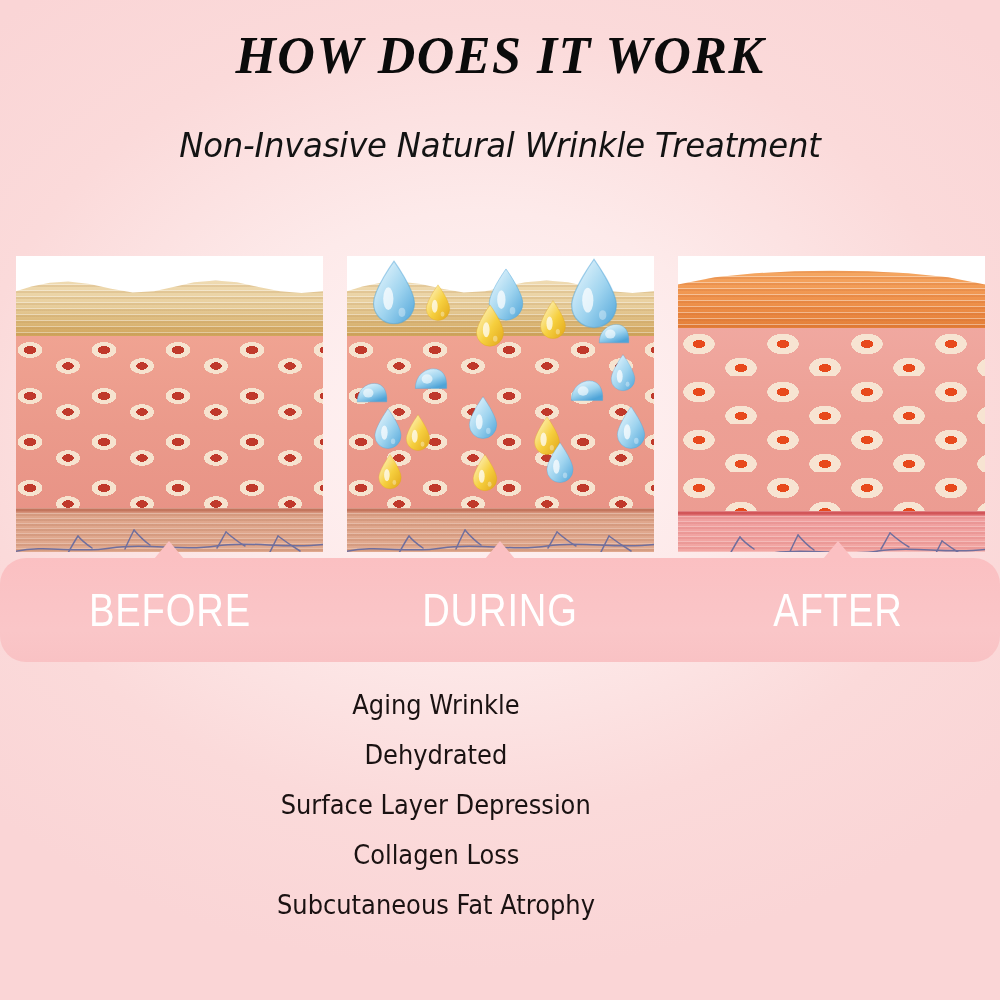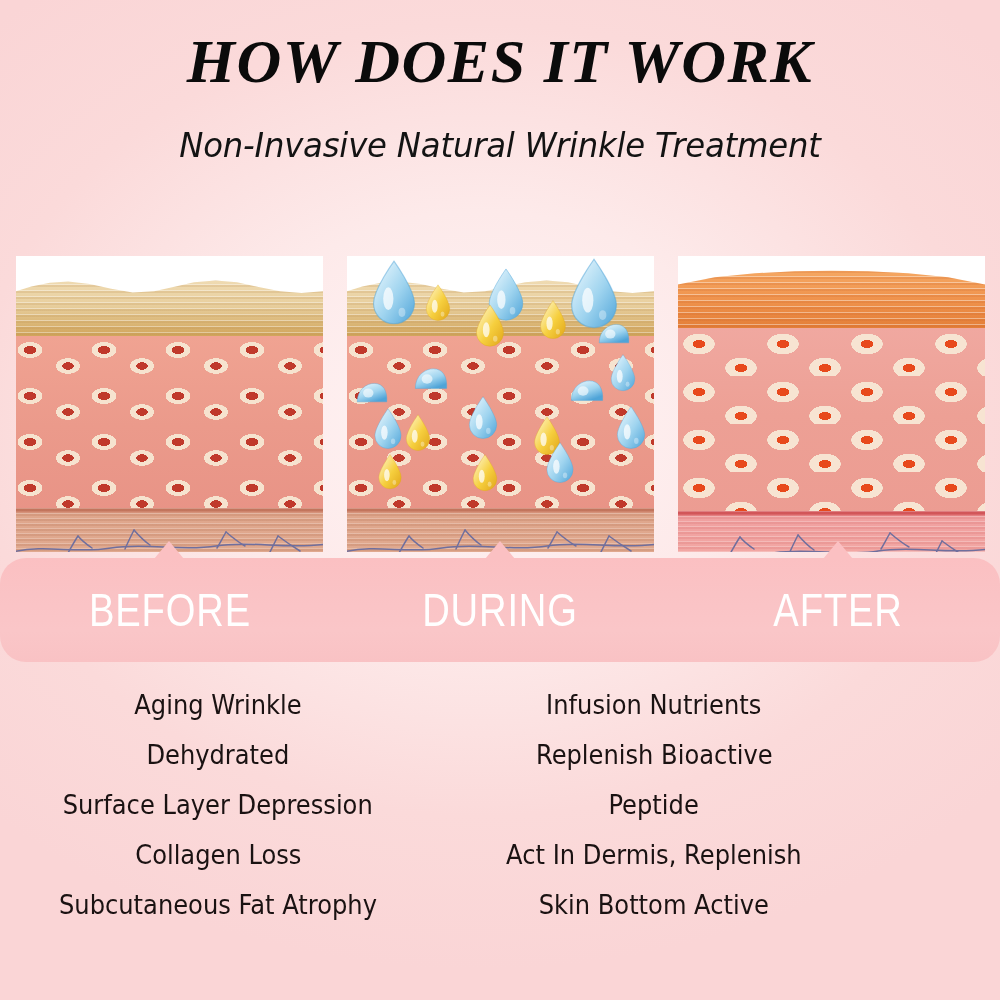--- a/index.html
+++ b/index.html
@@ -12,21 +12,21 @@
       linear-gradient(160deg,#fcdede 0%,#fdeaea 45%,#fdeeee 100%);
   }
 
   
   .header{ position:absolute; left:0; top:0; width:1000px; height:195px; }
   .title{
     position:absolute; left:0; top:26px; width:1000px;
     text-align:center;
     font-family:"Liberation Serif", serif;
     font-weight:700; font-style:italic;
-    font-size:62px; letter-spacing:1.5px; color:#0b0b0b;
+    font-size:52px; letter-spacing:1.5px; color:#0b0b0b;
     white-space:nowrap;
   }
   .subtitle{
     position:absolute; left:0; top:125px; width:1000px;
     text-align:center;
     font-family:"DejaVu Sans", sans-serif;
     font-style:italic; font-weight:400;
     font-size:34px; letter-spacing:-0.2px; color:#131313;
     transform:scaleX(0.95); transform-origin:50% 50%;
     white-space:nowrap;
@@ -493,20 +493,13 @@
 </div>
 
 <div class="columns">
   <div class="col" id="col-before">
       <div class="item">Aging Wrinkle</div>
       <div class="item">Dehydrated</div>
       <div class="item">Surface Layer Depression</div>
       <div class="item">Collagen Loss</div>
       <div class="item">Subcutaneous Fat Atrophy</div>
     </div>
-  <div class="col" id="col-during">
-      <div class="item">Infusion Nutrients</div>
-      <div class="item">Replenish Bioactive</div>
-      <div class="item">Peptide</div>
-      <div class="item">Act In Dermis, Replenish</div>
-      <div class="item">Skin Bottom Active</div>
-    </div>
 </div>
 
 </body></html>

